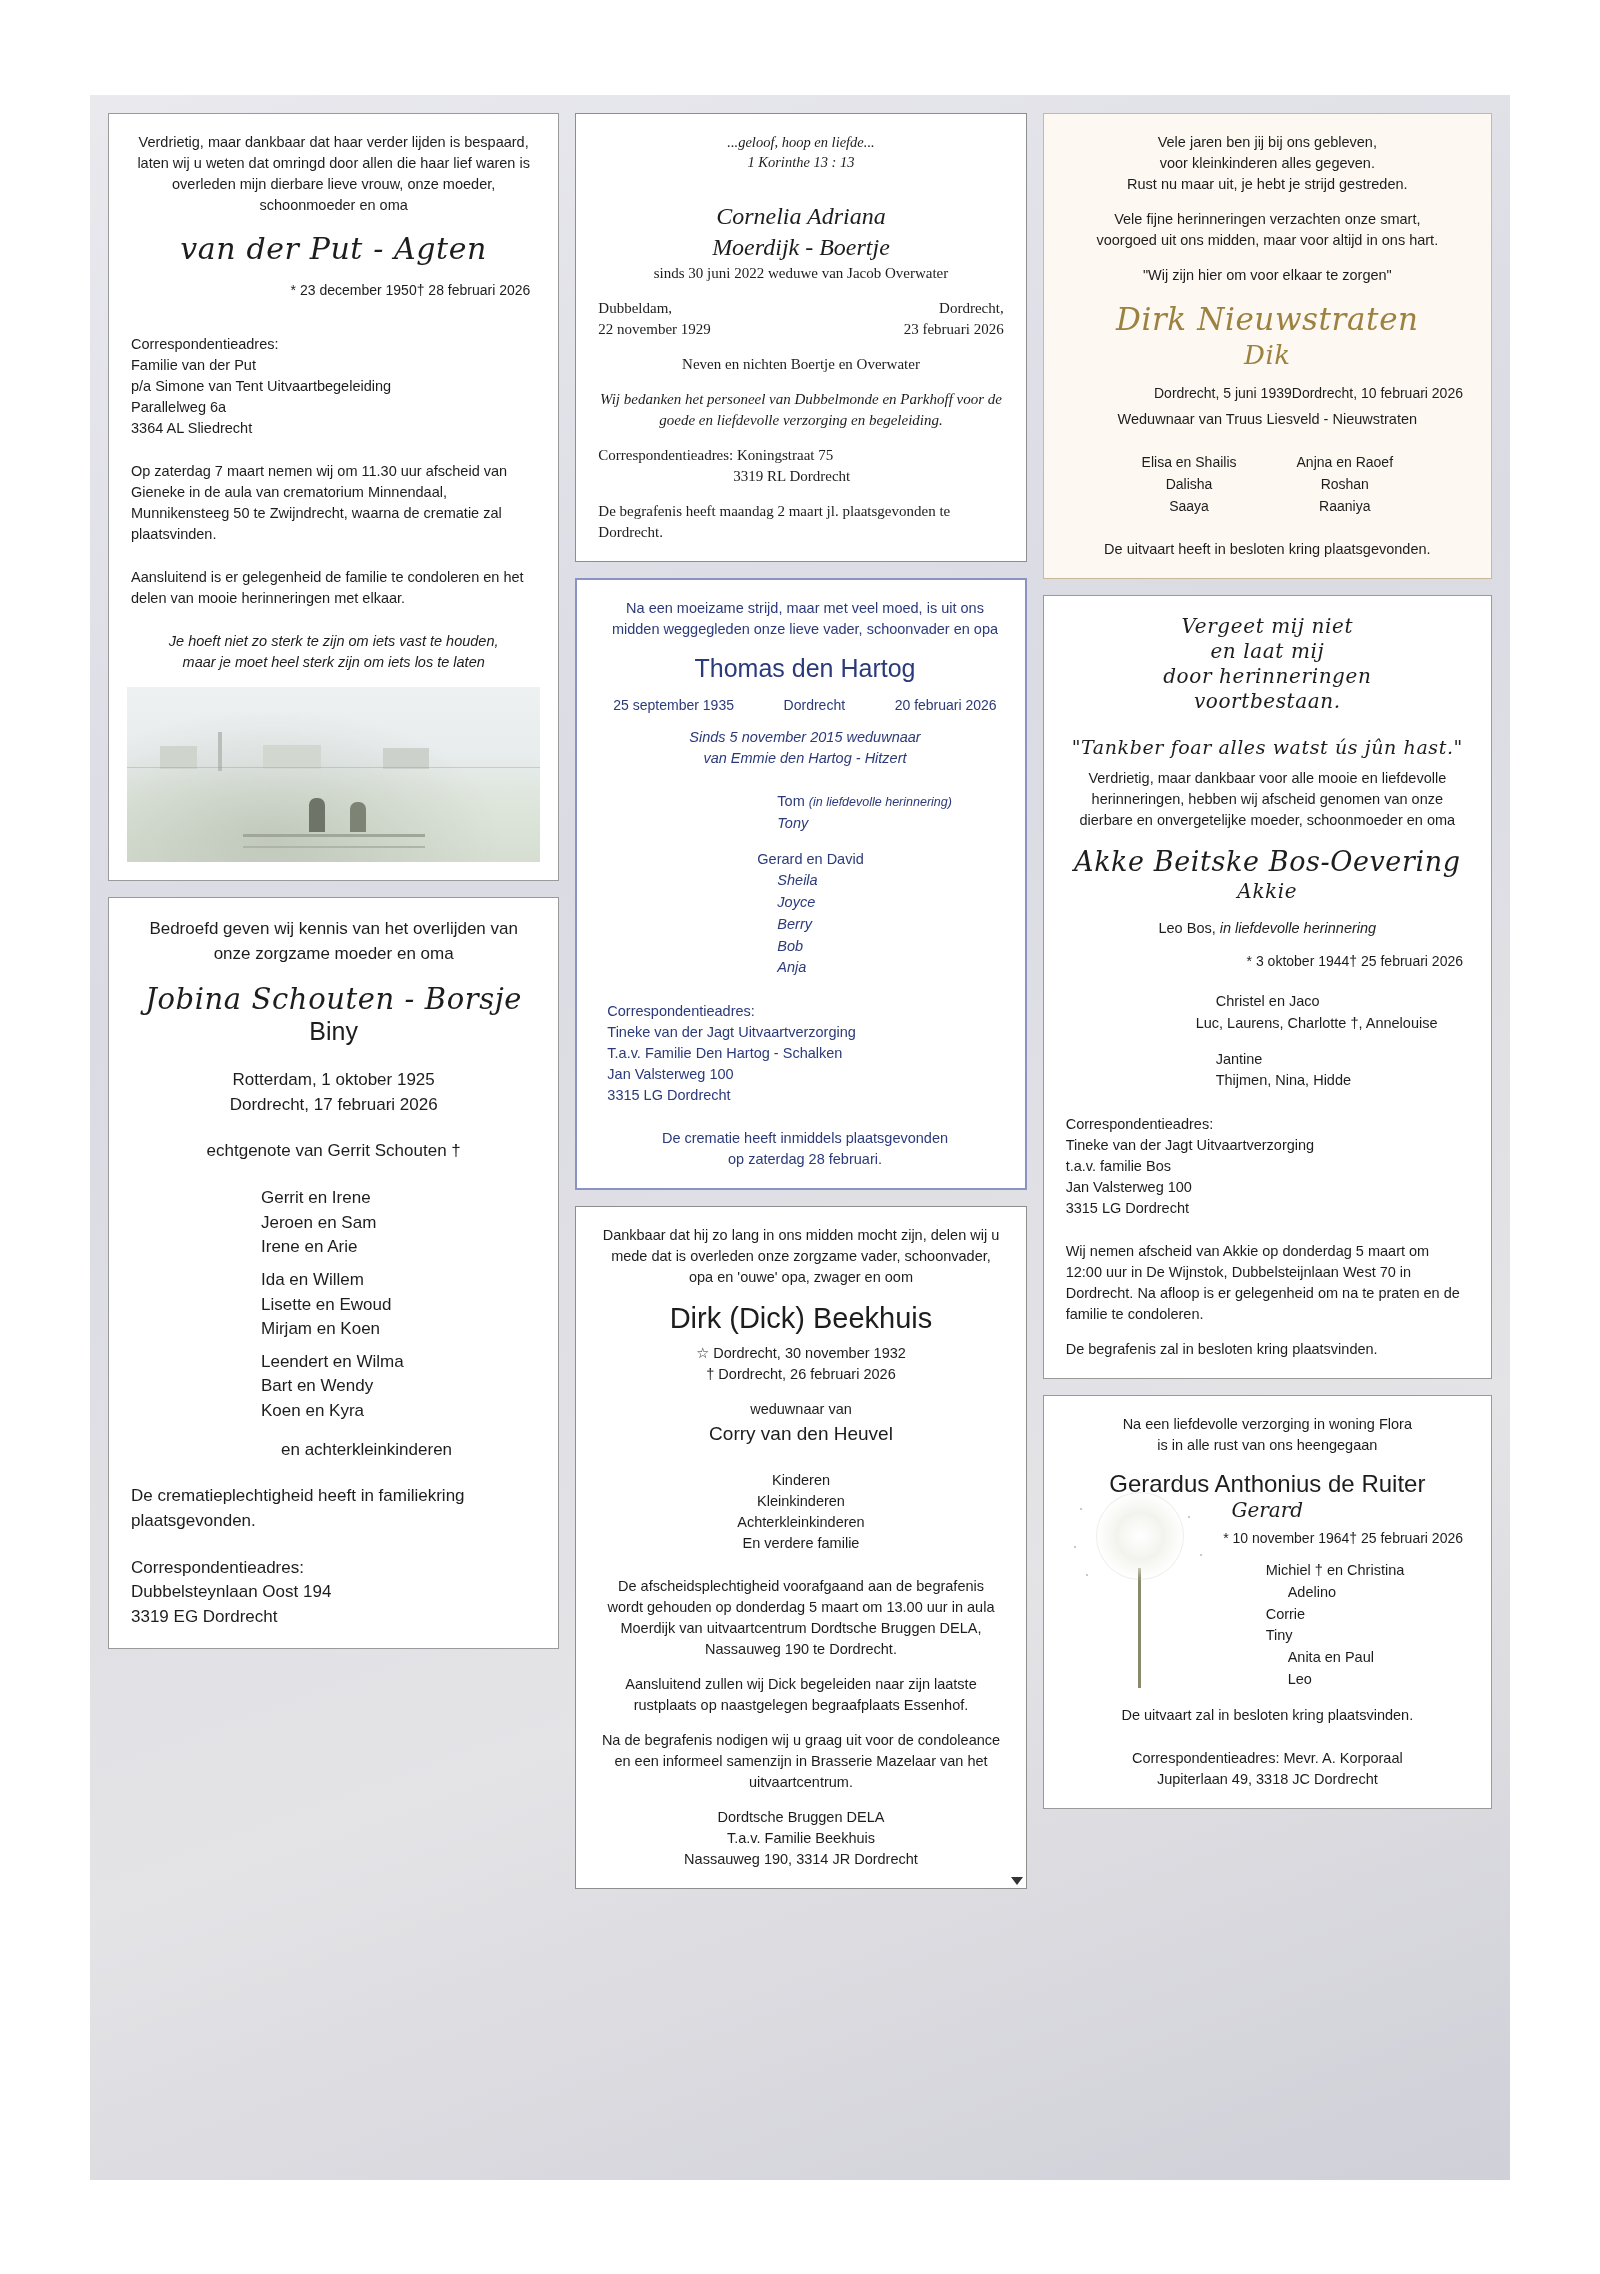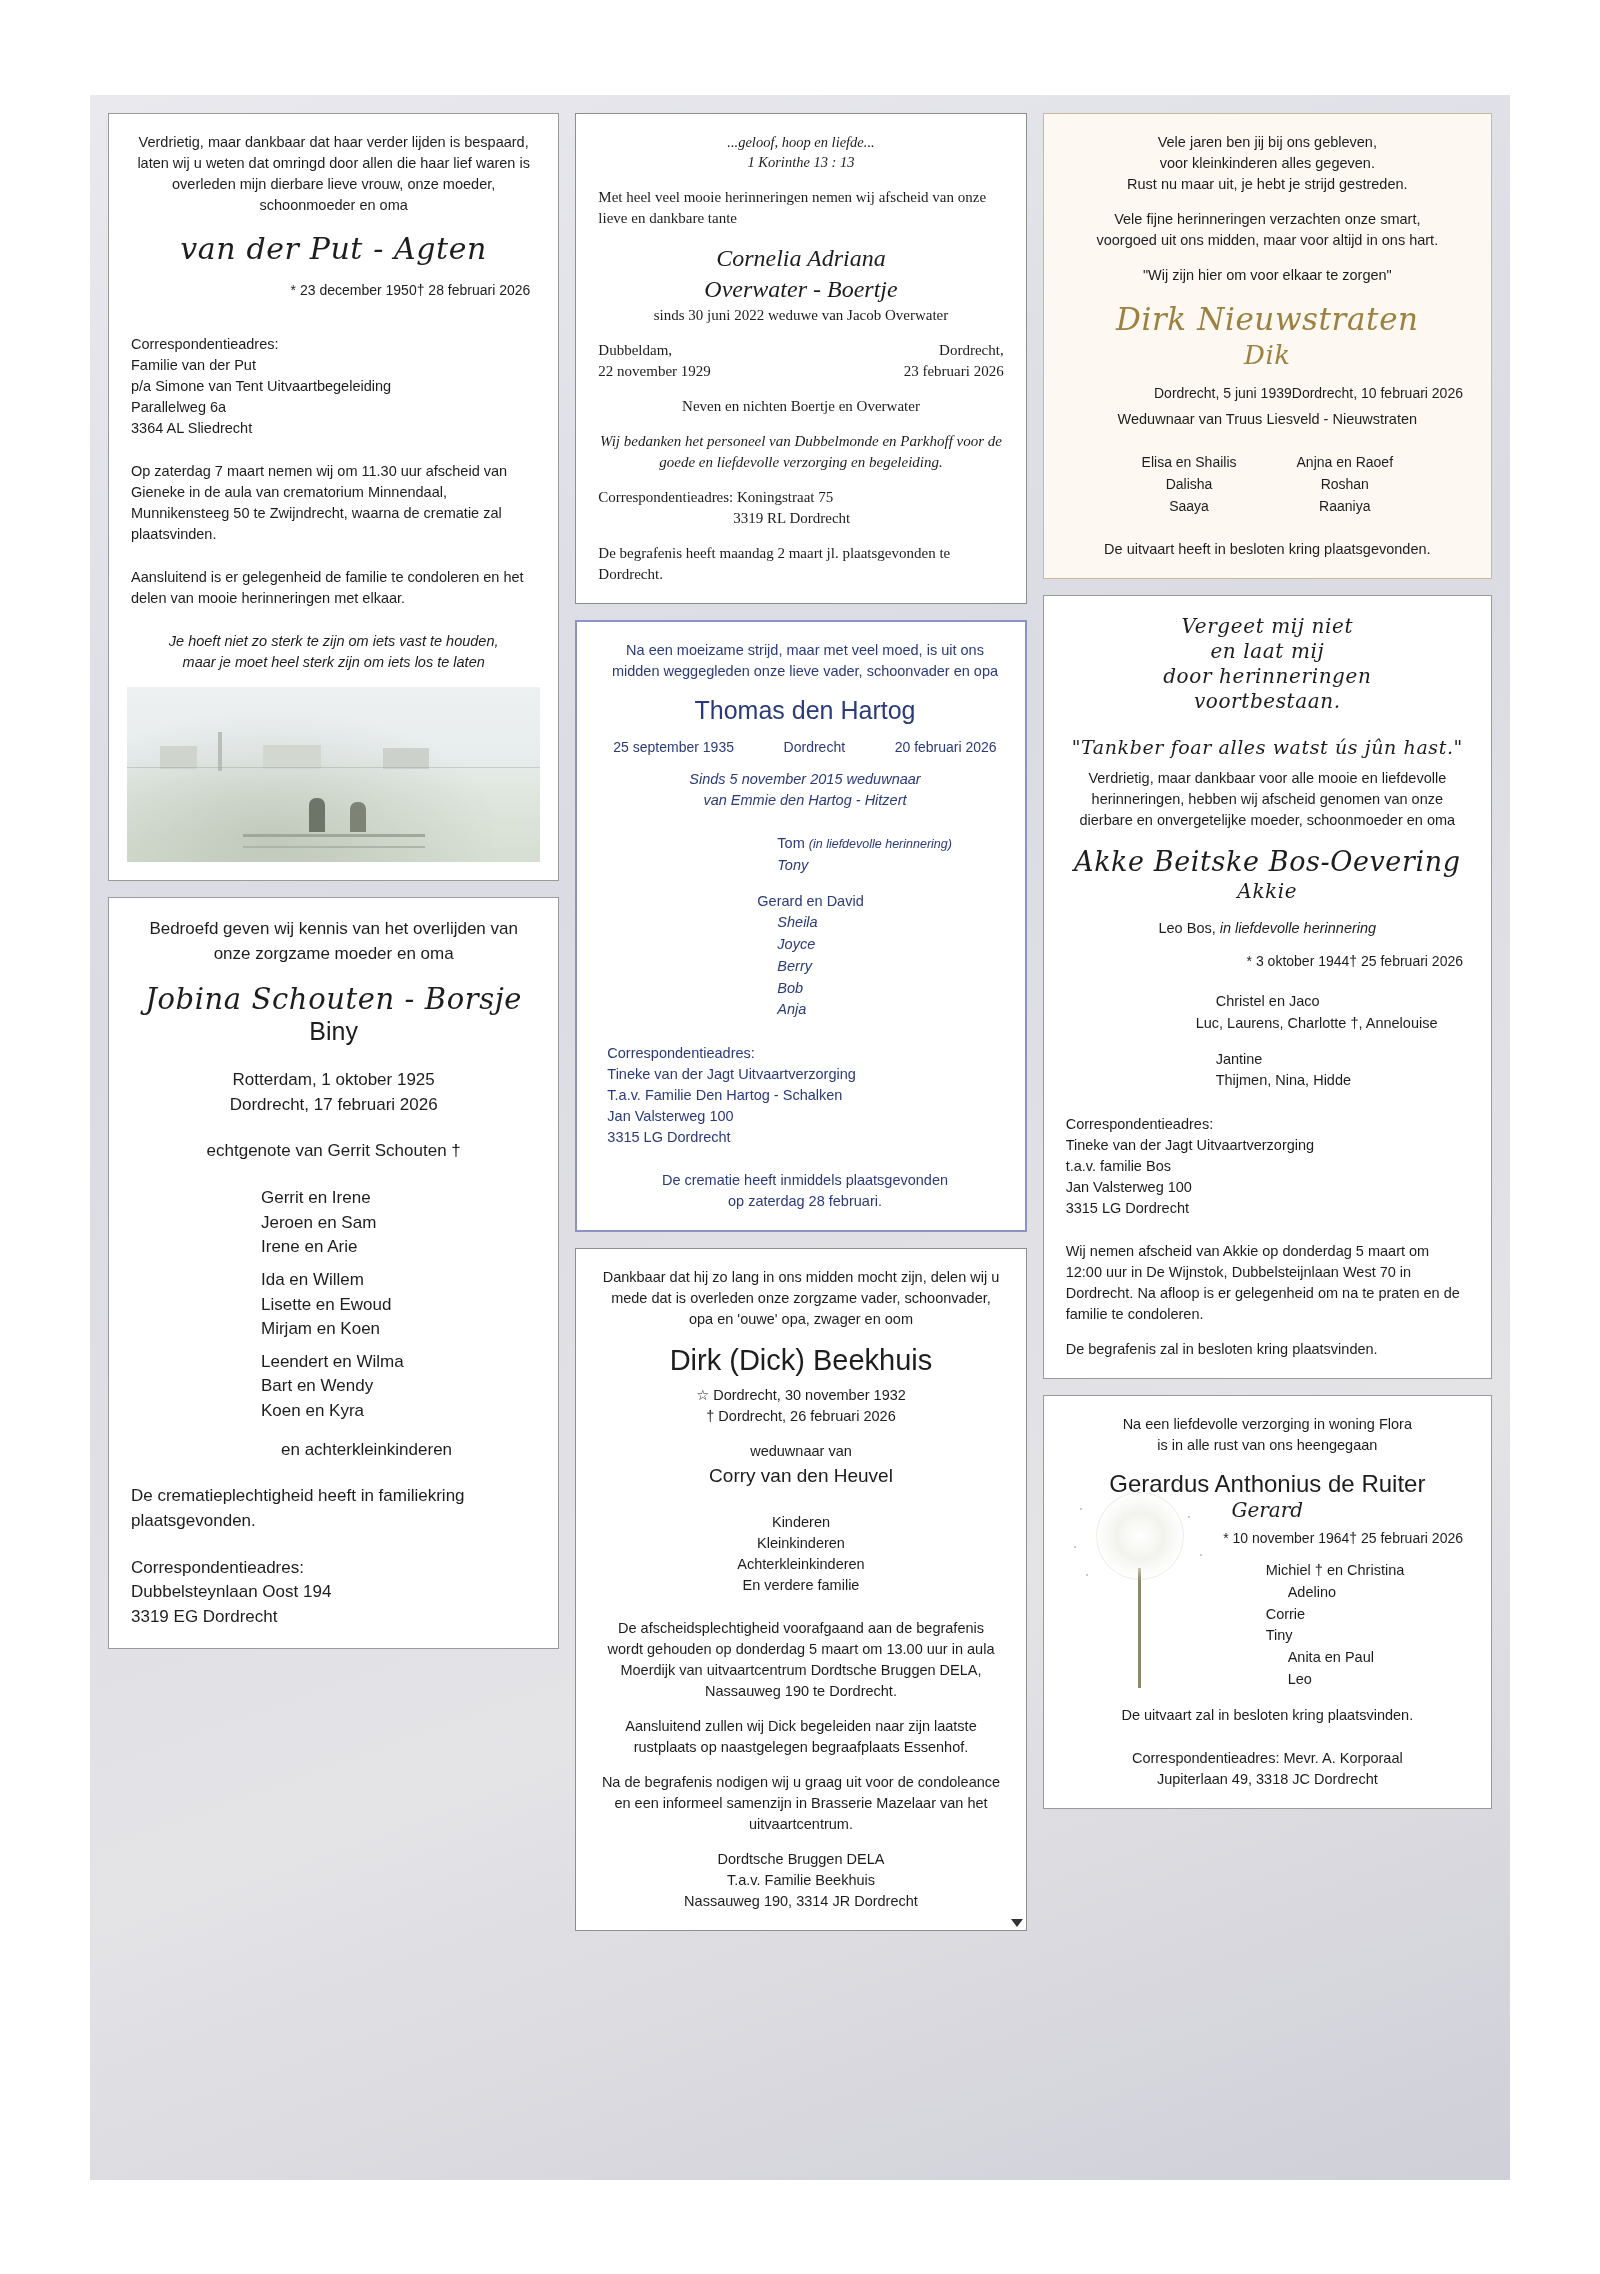--- a/index.html
+++ b/index.html
@@ -212,24 +212,23 @@
       </div>
 
     </div>
 
     <div class="col col-2">
 
       <div class="card grey">
         <div class="hdr-italic-serif">...geloof, hoop en liefde...</div>
         <div class="hdr-italic-serif">1 Korinthe 13 : 13</div>
         <div class="sp"></div>
-        <div class="serif-body">Met heel veel mooie herinneringen nemen wij afscheid van onze lieve en dankbare tante</div>
         <div class="sp"></div>
         <div class="serif-name">Cornelia Adriana</div>
-        <div class="serif-name">Overwater - Boertje</div>
+        <div class="serif-name">Moerdijk - Boertje</div>
         <div class="serif-body center">sinds 30 juni 2022 weduwe van Jacob Overwater</div>
         <div class="sp"></div>
         <div class="serif-body" style="display:flex;justify-content:space-between">
           <div>
             <div>Dubbeldam,</div>
             <div>22 november 1929</div>
           </div>
           <div class="right">
             <div>Dordrecht,</div>
             <div>23 februari 2026</div>

